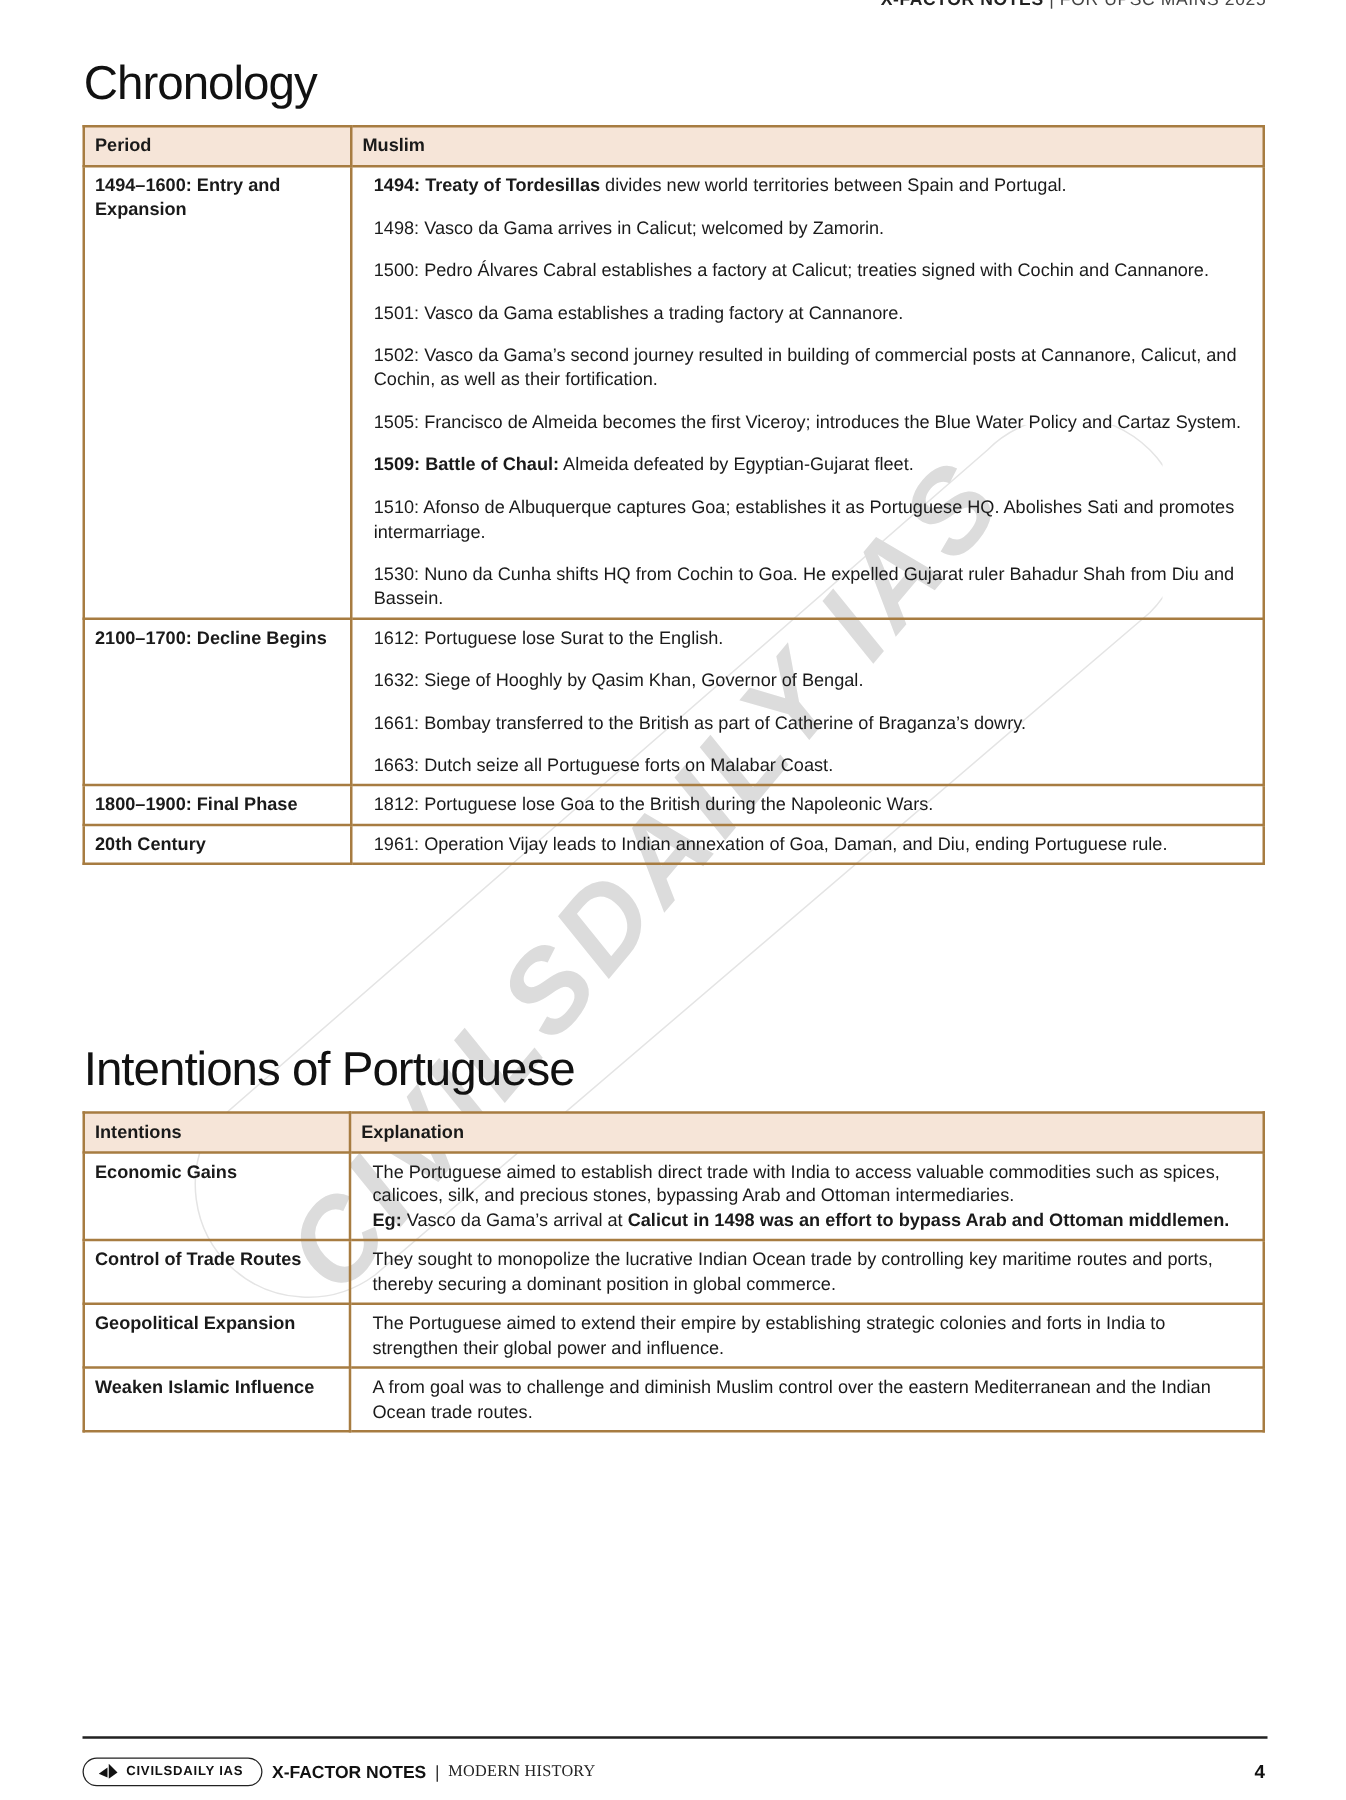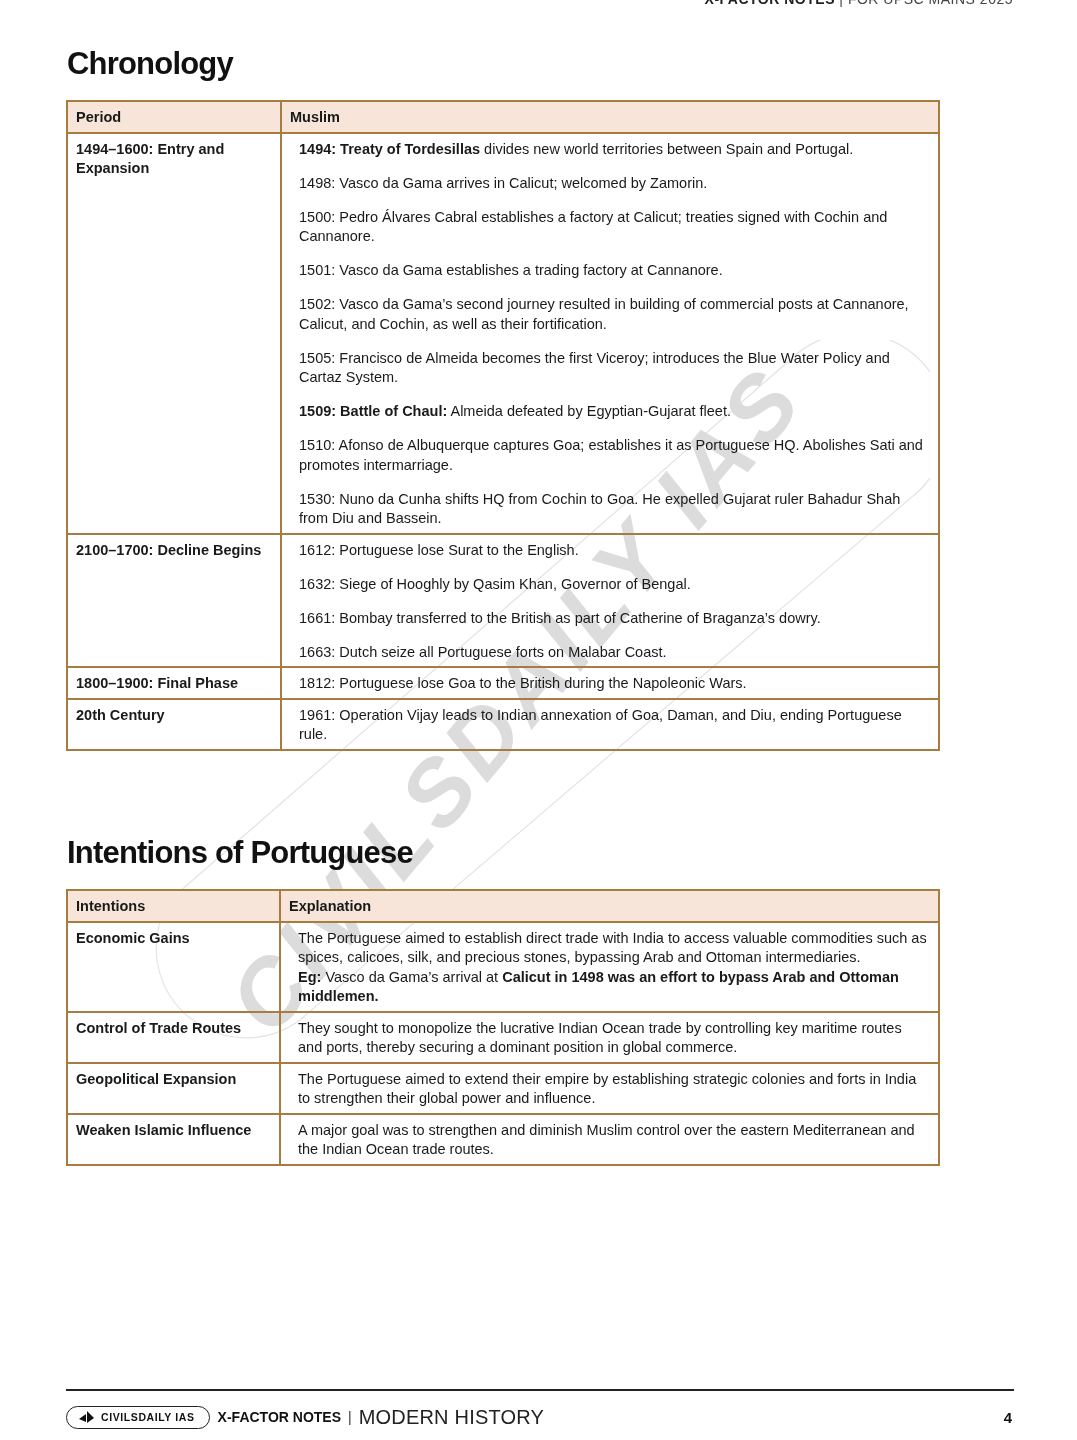--- a/index.html
+++ b/index.html
@@ -18,32 +18,32 @@
       color: #222;
       letter-spacing: 0.5px;
       white-space: nowrap;
     }
     .running-header .bold { font-weight: 700; }
     .running-header .light { font-weight: 400; color: #444; }
 
     .section-title {
       position: absolute;
       left: 67px;
-      font-size: 31px;
-      font-weight: 700;
+      font-size: 38px;
+      font-weight: 400;
       letter-spacing: -0.8px;
       color: #111;
     }
     #title-chronology { top: 46px; }
     #title-intentions { top: 835px; }
 
     table.notes {
       position: absolute;
       left: 66px;
-      width: 874px;
+      width: 946px;
       border-collapse: collapse;
       font-size: 14.5px;
       line-height: 19.5px;
     }
     table.notes th, table.notes td {
       border: 2px solid #A77C41;
       vertical-align: top;
       text-align: left;
     }
     table.notes thead th {
@@ -113,23 +113,24 @@
       font-size: 14px;
       font-weight: 700;
       color: #111;
     }
     .footer-sep {
       font-size: 14px;
       color: #333;
       margin: 0 7px;
     }
     .footer-subject {
-      font-size: 20px;
+      font-size: 13px;
       color: #222;
       letter-spacing: 0.2px;
+      font-family: Liberation Serif, serif;
     }
     .page-number {
       margin-left: auto;
       margin-right: 2px;
       font-size: 15px;
       font-weight: 700;
       color: #111;
     }
   </style>
 </head>
@@ -224,21 +225,21 @@
     <tr>
       <td class="col-left">Control of Trade Routes</td>
       <td class="col-right">They sought to monopolize the lucrative Indian Ocean trade by controlling key maritime routes and ports, thereby securing a dominant position in global commerce.</td>
     </tr>
     <tr>
       <td class="col-left">Geopolitical Expansion</td>
       <td class="col-right">The Portuguese aimed to extend their empire by establishing strategic colonies and forts in India to strengthen their global power and influence.</td>
     </tr>
     <tr>
       <td class="col-left">Weaken Islamic Influence</td>
-      <td class="col-right">A major goal was to strengthen and diminish Muslim control over the eastern Mediterranean and the Indian Ocean trade routes.</td>
+      <td class="col-right">A from goal was to challenge and diminish Muslim control over the eastern Mediterranean and the Indian Ocean trade routes.</td>
     </tr>
   </tbody>
 </table>
 
 <div class="footer-rule"></div>
 <div class="footer">
   <div class="logo-pill">
     <svg width="16" height="12" viewBox="0 0 16 12" xmlns="http://www.w3.org/2000/svg">
       <path d="M0 8 L7 3 L7 11 Z" fill="#111"></path>
       <path d="M8 0 L15 7 L8 12 Z" fill="#111"></path>

